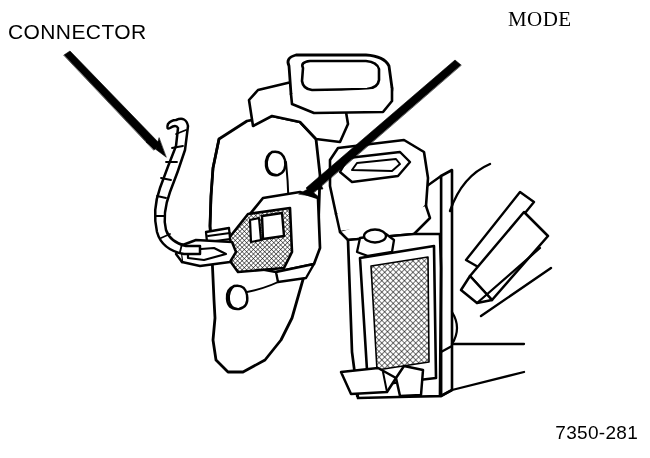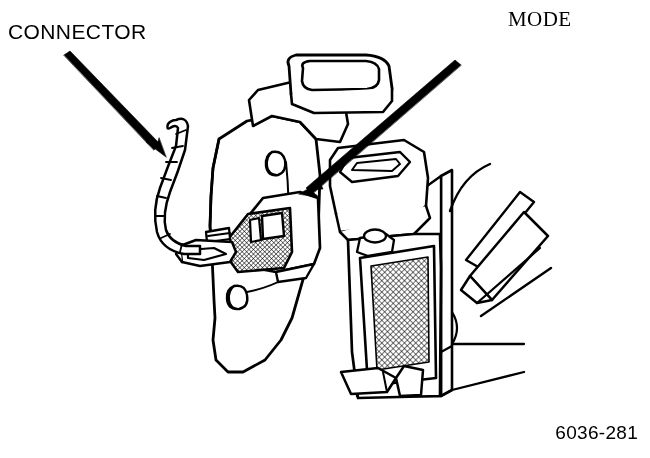--- a/index.html
+++ b/index.html
@@ -311,15 +311,15 @@
       <path d="M 461 65 L 455 60 L 306 188 L 312 194 Z" stroke-width="0.6"></path>
       <path d="M 299 194 L 320 182 L 323 189 L 310 190 L 319 197 Z" stroke-width="0.6"></path>
     </g>
 
   </svg>
 
   <div class="callout-label" id="label-connector">CONNECTOR</div>
 
   <div class="callout-label" id="label-mode-motor"><span>MODE</span><br></div>
 
-  <div id="figure-number">6036-281</div>
+  <div id="figure-number">7350-281</div>
 
 </div>
 
 </body></html>

